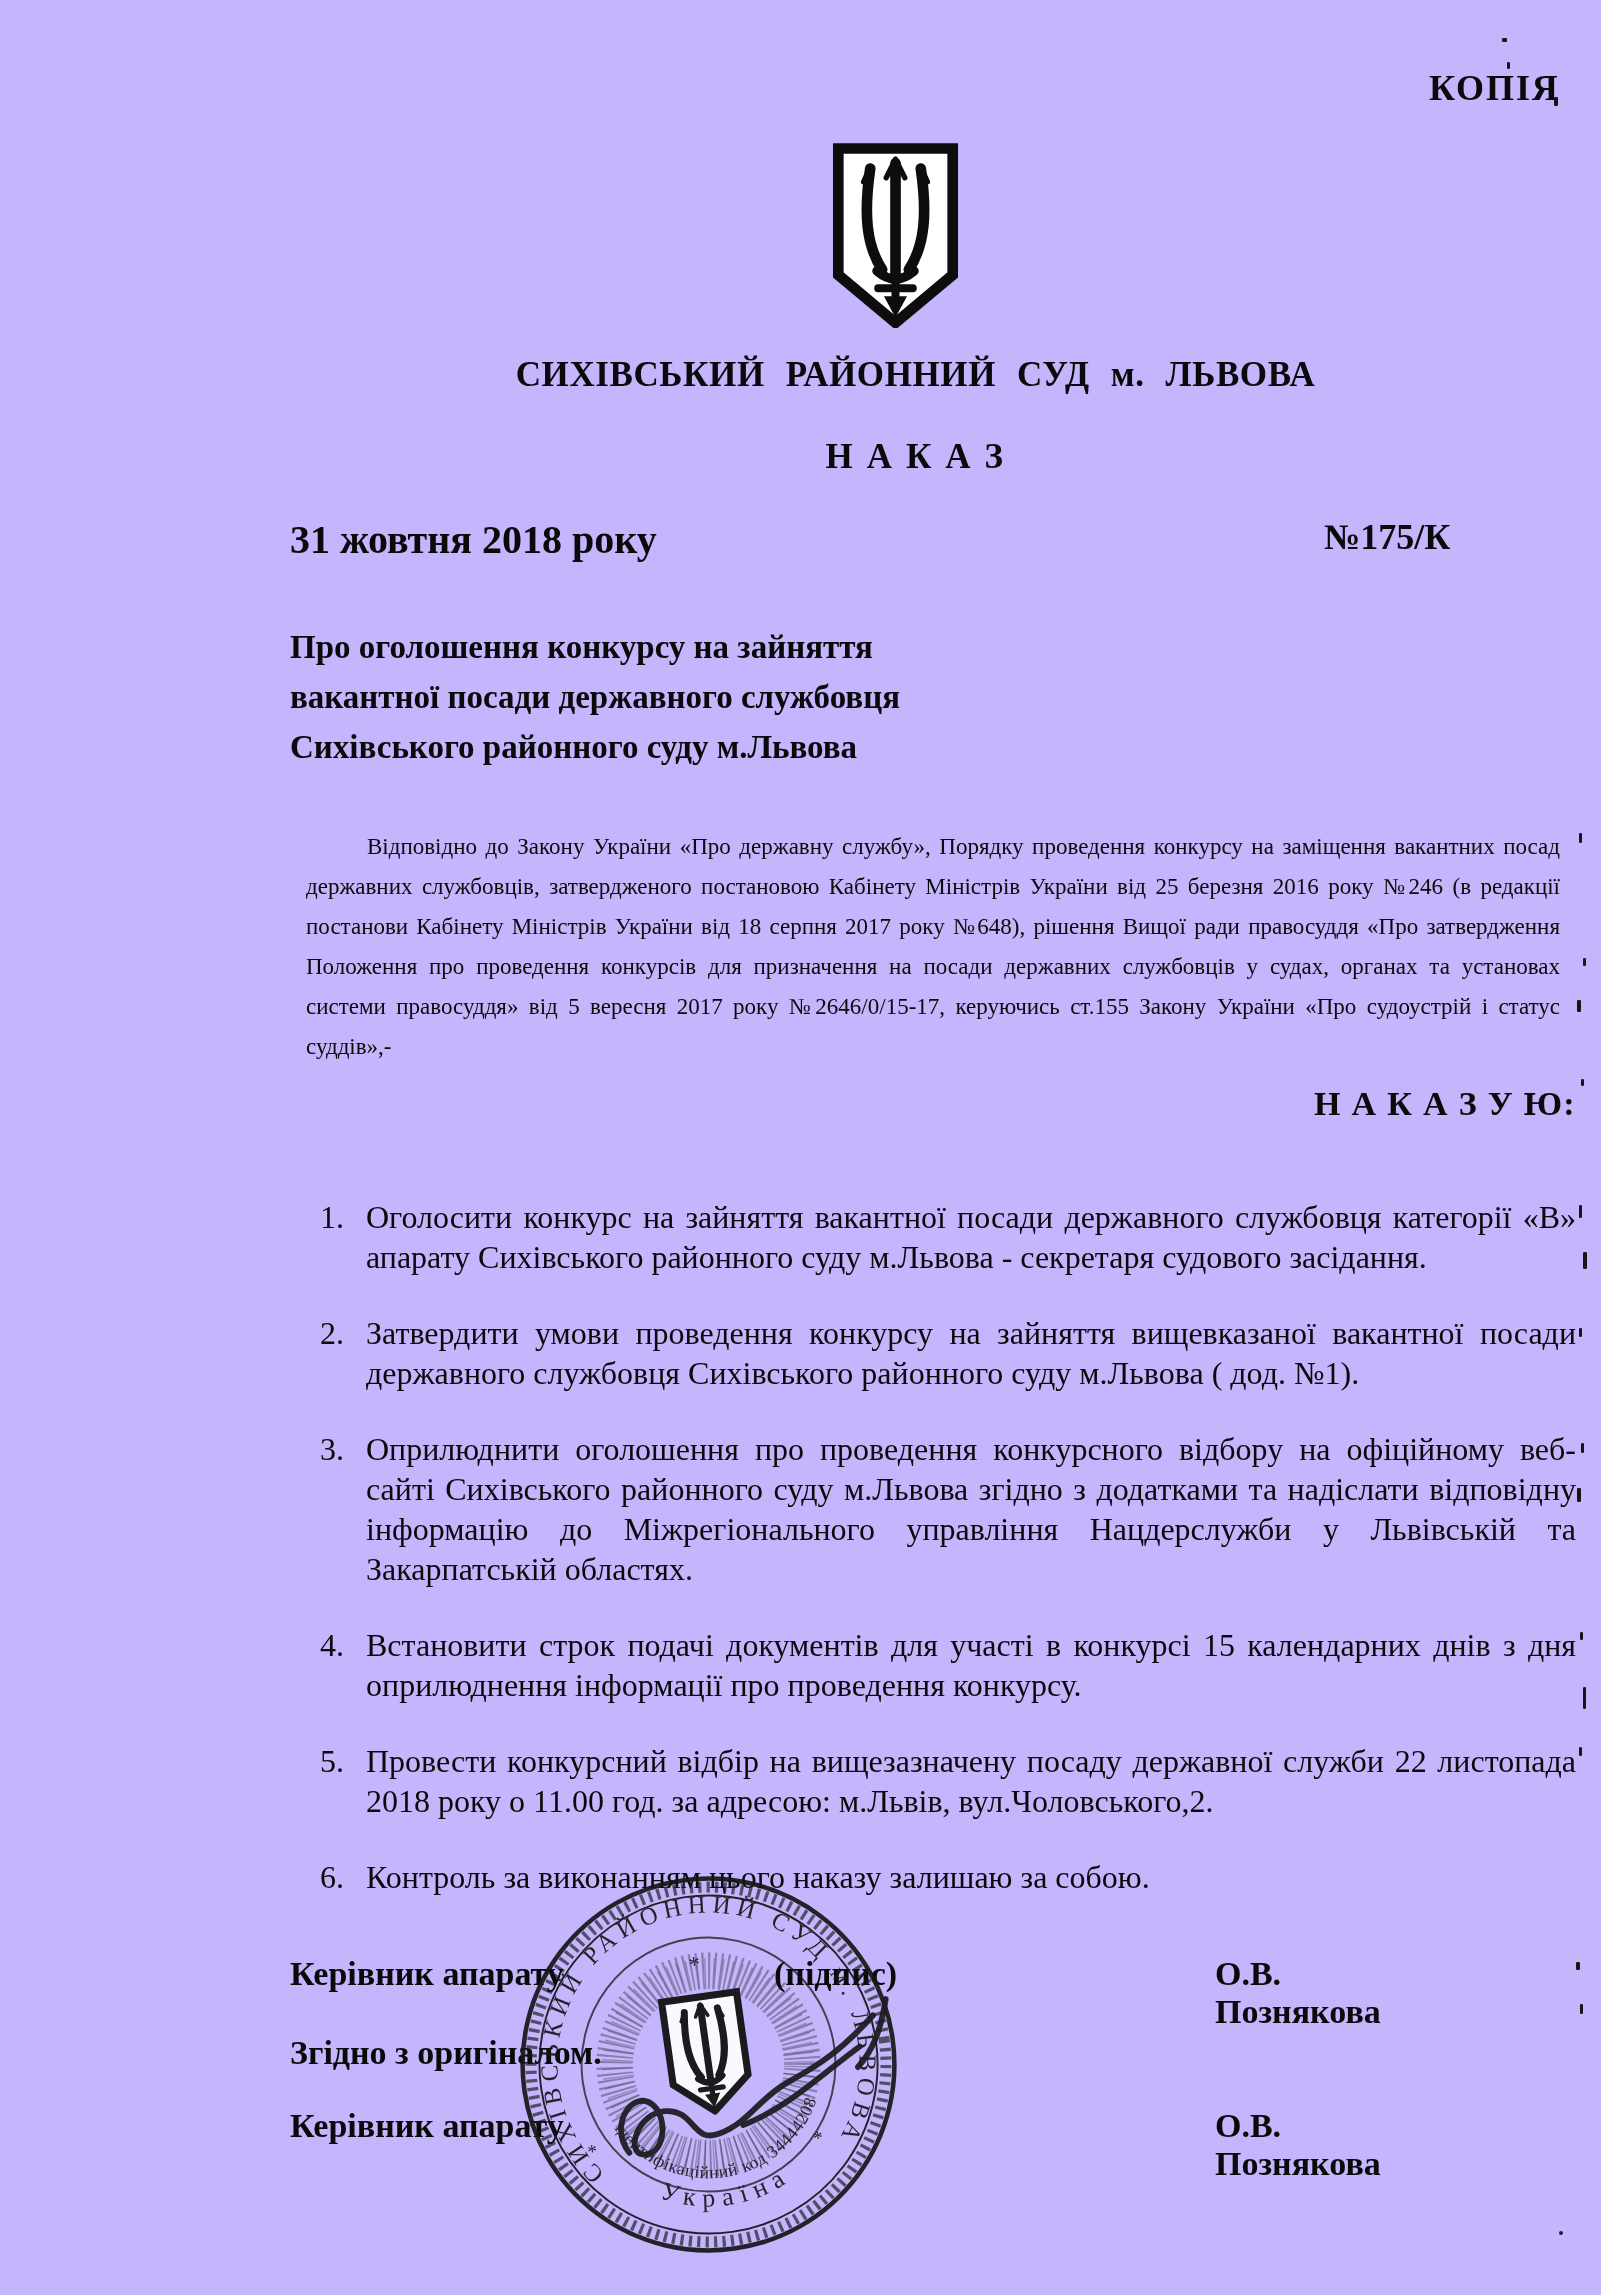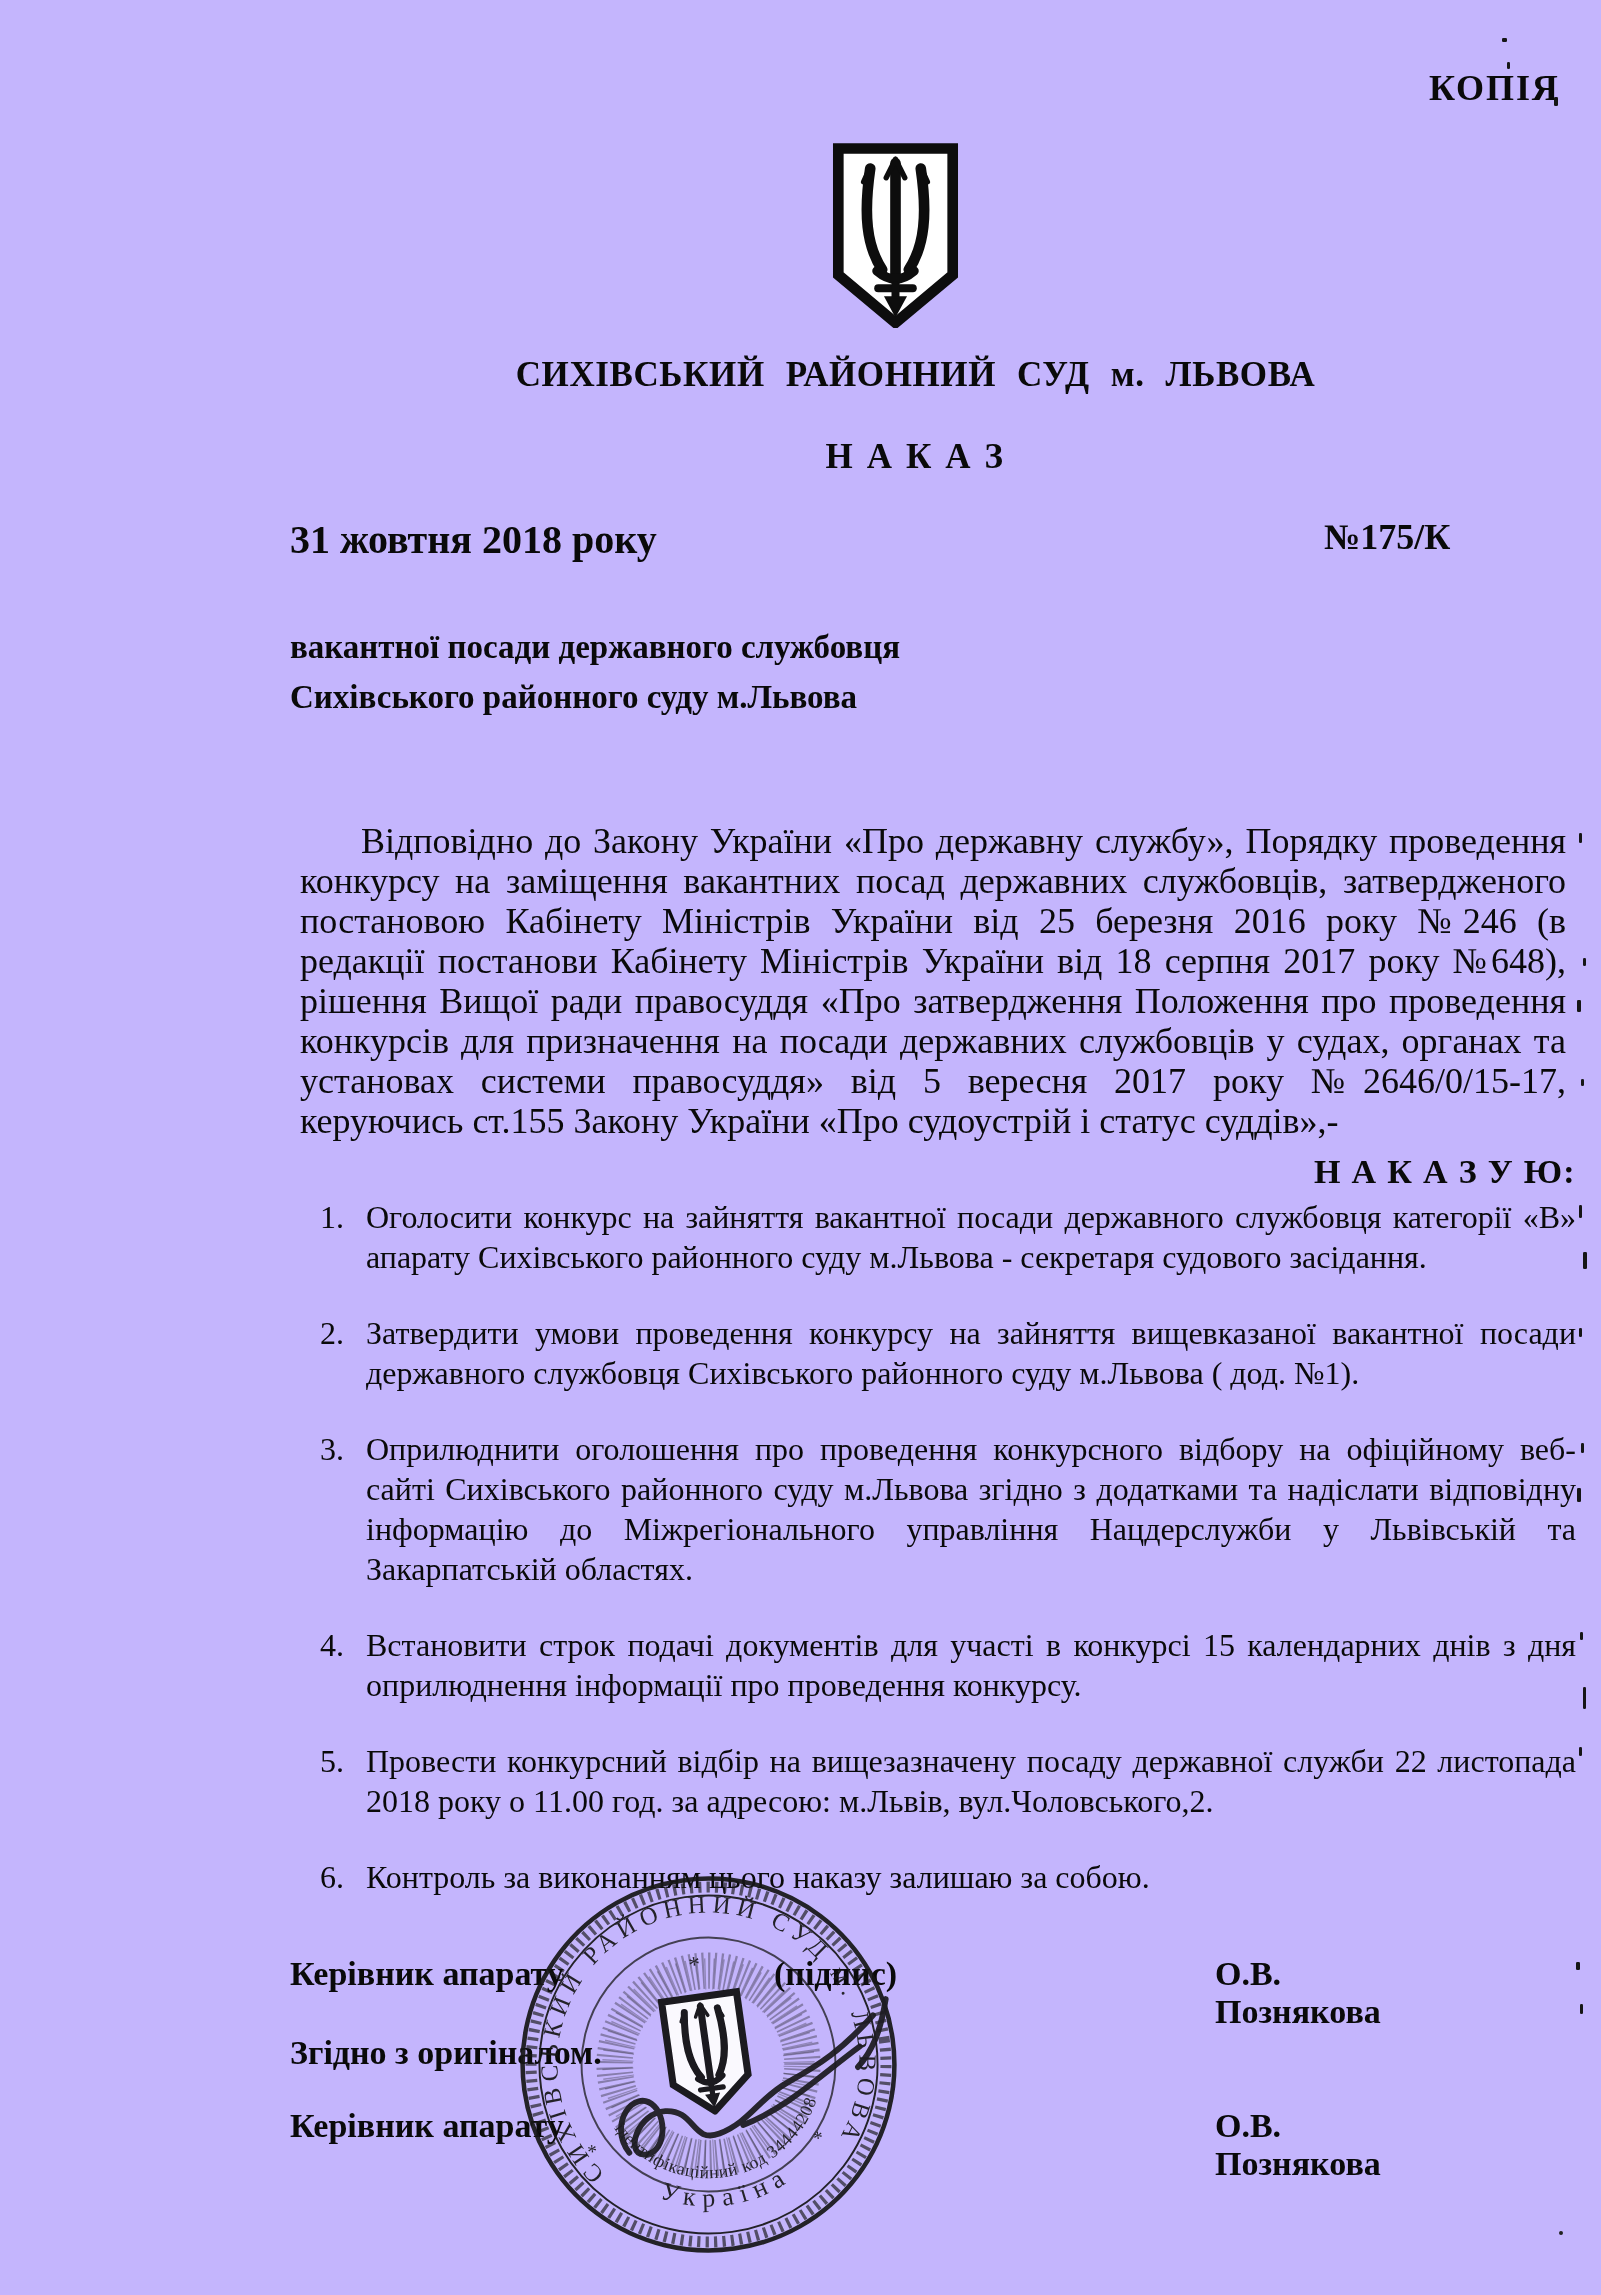--- a/index.html
+++ b/index.html
@@ -14,21 +14,21 @@
   .abs{position:absolute;}
   .copy-label{left:1429px;top:67px;font-size:36px;letter-spacing:1.9px;font-weight:700;}
   .emblem{left:829px;top:141px;}
   .center-block{left:272px;width:1287px;text-align:center;}
   .court-name{top:355px;font-size:35px;font-weight:700;word-spacing:11.6px;letter-spacing:0.6px;}
   .doc-type{top:437px;font-size:35px;font-weight:700;letter-spacing:2.6px;text-align:center;}
   .date-line{left:290px;top:516px;font-size:40px;font-weight:700;}
   .doc-number{left:1324px;top:516px;font-size:36px;font-weight:700;}
   .subject{left:290px;top:622px;font-size:33px;font-weight:700;line-height:50px;}
   .preamble-wrap{left:290px;top:811px;width:1286px;}
-  .preamble{font-size:36px;line-height:40px;text-align:justify;text-indent:61px;margin:10px;}
+  .preamble{font-size:23px;line-height:40px;text-align:justify;text-indent:61px;margin:16px;}
   .order-word{font-size:34px;font-weight:700;line-height:41px;letter-spacing:1.3px;margin:0;text-align:right;}
   .order-list{left:290px;top:1197px;width:1286px;}
   .order-item{position:relative;padding-left:76px;margin-bottom:36px;font-size:32px;line-height:40px;text-align:justify;}
   .order-item .num{position:absolute;left:30px;top:0;text-indent:0;}
   .sig-row{left:0;width:1319px;height:45px;font-size:34px;font-weight:700;}
   .sig-role{position:absolute;left:290px;top:0;}
   .sig-note{position:absolute;left:774px;top:0;}
   .sig-name{position:absolute;left:1215px;top:0;}
   .certified{left:290px;top:2034px;font-size:34px;font-weight:700;}
   .stamp{left:498px;top:1854px;opacity:.92;}
@@ -65,20 +65,21 @@
     <use href="#tryzub"></use>
   </svg>
 
   <div class="abs center-block court-name">СИХІВСЬКИЙ  РАЙОННИЙ  СУД   м. ЛЬВОВА</div>
   <div class="abs center-block doc-type">Н А К А З</div>
 
   <div class="abs date-line">31 жовтня 2018 року</div>
   <div class="abs doc-number">№175/К</div>
 
   <div class="abs subject">
+    <div>Про оголошення конкурсу на зайняття</div>
     <div>вакантної посади державного службовця</div>
     <div>Сихівського районного суду м.Львова</div>
   </div>
 
   <div class="abs preamble-wrap">
     <p class="preamble">Відповідно до Закону України «Про державну службу», Порядку проведення конкурсу на заміщення вакантних посад державних службовців, затвердженого постановою Кабінету Міністрів України від 25 березня 2016 року  №246 (в редакції постанови Кабінету Міністрів України від 18 серпня 2017 року №648), рішення Вищої ради правосуддя «Про затвердження Положення про проведення конкурсів для призначення на посади державних службовців у судах, органах та установах системи правосуддя» від 5 вересня 2017 року №2646/0/15-17, керуючись ст.155 Закону України «Про судоустрій і статус суддів»,-</p>
     <p class="order-word">Н А К А З У Ю:</p>
   </div>
 
   <div class="abs order-list">

